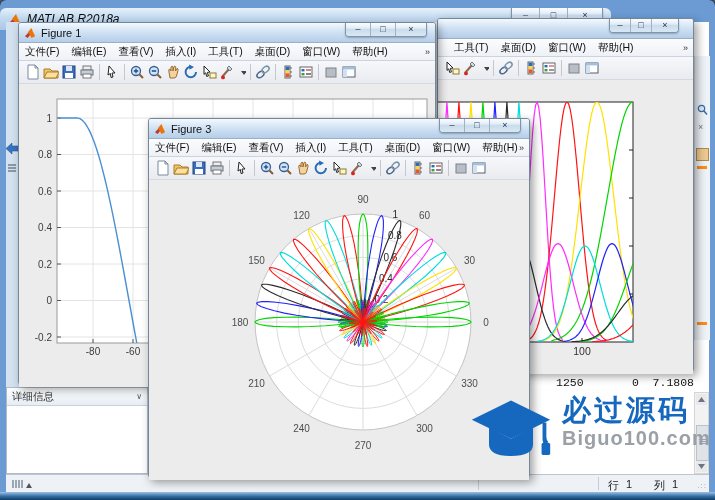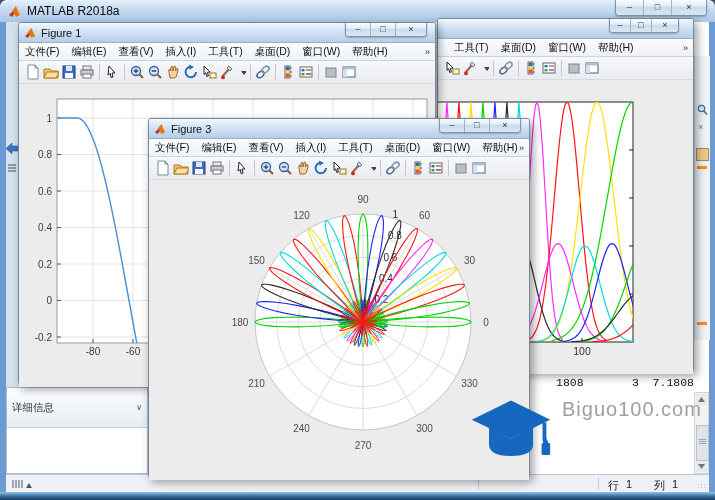--- a/index.html
+++ b/index.html
@@ -1,23 +1,23 @@
 <!DOCTYPE html>
 <html><head>
 <meta charset="utf-8">
 <style>
   html,body{margin:0;padding:0;background:#555;}
   #screen{position:relative;width:715px;height:500px;overflow:hidden;
     font-family:"Liberation Sans","DejaVu Sans",sans-serif;
     background:#6b9bd2;border-radius:6px 6px 0 0;outline:1px solid #16406f;}
   .abs{position:absolute;}
   
-  #main-titlebar{left:0;top:0;width:715px;height:22px;
+  #main-titlebar{left:0;top:8px;width:611px;height:22px;
     background:linear-gradient(#e5f1fb,#c3d9ef 45%,#a9c7e6);border-radius:6px 6px 0 0;
-    display:flex;align-items:center;padding-left:8px;box-sizing:border-box;}
+    display:flex;align-items:center;padding-left:8px;box-sizing:border-box;font-style:italic;}
   #main-title{font-size:12px;color:#0a0a0a;margin-left:6px;}
   .winbtns{display:flex;height:15px;border:1px solid #7e96ad;border-top:none;
     border-radius:0 0 4px 4px;overflow:hidden;box-shadow:0 1px 2px rgba(0,0,0,.25);}
   .winbtns .wb{display:flex;align-items:center;justify-content:center;
     font-size:9px;line-height:9px;color:#17324f;
     background:linear-gradient(#fbfdff,#e2ecf6 40%,#c9dbec 48%,#d9e7f3);
     border-right:1px solid #9fb2c4;}
   .winbtns .wb:last-child{border-right:none;}
   #client{left:6px;top:22px;width:703px;height:452px;background:#e8eef5;}
   #left-strip{left:0;top:0;width:13px;height:452px;background:#d4e2f0;border-right:1px solid #c0cedc;}
@@ -25,21 +25,21 @@
     background:linear-gradient(#9dc0e2,#2e6da4 55%,#173a5e);}
   
   #status-bar{left:0;top:452px;width:703px;height:18px;background:#eef1f5;
     border-top:1px solid #bcc6d0;font-size:11px;color:#222;}
   .vsep{position:absolute;top:2px;width:1px;height:13px;background:#c5cdd5;}
   
   #details-panel{left:0;top:365px;width:142px;height:87px;border:1px solid #aebbc9;
     background:#fff;box-sizing:border-box;}
   #details-header{height:15px;background:linear-gradient(#fdfefe,#e6edf4);
     border-bottom:1px solid #c9d2db;display:flex;align-items:center;
-    font-size:10.5px;color:#333;padding:12px 5px;}
+    font-size:10.5px;color:#333;padding:1px 5px;}
   #details-body{height:70px;display:flex;align-items:center;justify-content:center;
     font-size:10.5px;color:#6e6e6e;}
   
   #editor-bg{left:431px;top:0;width:272px;height:452px;background:#ffffff;}
   #editor-line{left:550px;top:354px;width:160px;font-family:"Liberation Mono","DejaVu Sans Mono",monospace;
     font-size:11.5px;color:#141414;white-space:pre;}
   #indicator-strip{left:688px;top:34px;width:15px;height:284px;background:#eef3f8;border-left:1px solid #d4dce4;}
   #editor-scrollbar{left:688px;top:370px;width:15px;height:82px;background:#f2f2f2;border:1px solid #d5d5d5;box-sizing:border-box;}
   .sb-arrow{position:absolute;left:1px;width:11px;height:11px;background:#e9e9e9;display:flex;align-items:center;justify-content:center;}
   .sb-thumb{position:absolute;left:1px;width:11px;height:34px;background:#dfe3e8;border:1px solid #b9c1c9;}
@@ -58,21 +58,21 @@
   .menu-overflow{position:absolute;right:5px;font-size:9px;color:#333;}
   .fig-toolbar{height:22px;background:linear-gradient(#f7f8fa,#e9ebf0);
     border-bottom:1px solid #d5d9e0;display:flex;align-items:center;padding-left:5px;}
   .tb-sep{width:1px;height:16px;background:#c3c7cf;margin:0 3px;}
   .tb-icon{width:16px;height:16px;margin:0 1px;}
   .fig-client{position:relative;background:#ececec;}
   svg text{font-family:"Liberation Sans","DejaVu Sans",sans-serif;}
   
   #watermark{left:468px;top:396px;width:245px;height:80px;z-index:60;display:flex;}
   #wm-text1{font-size:29px;font-weight:bold;letter-spacing:3px;line-height:1;}
-  #wm-text2{font-size:20px;font-weight:normal;letter-spacing:1px;line-height:1.35;}
+  #wm-text2{font-size:20px;font-weight:bold;letter-spacing:1px;line-height:1.35;}
   
   #resize-grip{right:2px;top:6px;font-size:8px;color:#98a2ac;letter-spacing:1px;}
 </style>
 </head>
 <body>
 
 <div id="screen">
 
   <div class="abs" id="main-titlebar">
     <svg width="13" height="13" viewBox="0 0 13 13">
@@ -84,21 +84,21 @@
     <div class="winbtns" style="position:absolute;right:8px;top:0;">
       <span class="wb" style="width:27px">–</span>
       <span class="wb" style="width:27px">□</span>
       <span class="wb" style="width:34px">×</span>
     </div>
   </div>
 
   <div class="abs" id="client">
 
     <div class="abs" id="editor-bg"></div>
-    <div class="abs" id="editor-line">1808       3  7.1808</div>
+    <div class="abs" id="editor-line">1250       0  7.1808</div>
 
     <div class="abs" id="indicator-strip">
       <svg class="abs" style="left:2px;top:48px" width="11" height="12" viewBox="0 0 11 12">
         <circle cx="4.5" cy="4.5" r="3.2" fill="#dce9f6" stroke="#3a6ea5" stroke-width="1.2"></circle>
         <line x1="7" y1="7" x2="10" y2="10.5" stroke="#3a6ea5" stroke-width="1.5"></line>
       </svg>
       <div class="abs" style="left:3px;top:66px;font-size:9px;color:#777;">×</div>
       <div class="abs" style="left:1px;top:92px;width:11px;height:11px;background:#ecc98f;border:1px solid #b08a4d;"></div>
       <div class="abs" style="left:2px;top:110px;width:10px;height:3px;background:#ff8c1a;"></div>
       <div class="abs" style="left:2px;top:266px;width:10px;height:3px;background:#ff8c1a;"></div>
@@ -658,18 +658,19 @@
   </div>
 
   <div class="abs" id="watermark">
     <svg width="86" height="78" viewBox="0 0 90 80">
       <polygon points="45,4 86,24 45,44 4,24" fill="#1568bd"></polygon>
       <path d="M22,32 L22,50 Q22,62 45,62 Q68,62 68,50 L68,32 L45,44 Z" fill="#1568bd"></path>
       <path d="M78,27 L78,44 q0,5 3,7 l3,-4 q-2,-2 -2,-5 L82,27 Z" fill="#1568bd"></path>
       <rect x="77" y="48" width="9" height="13" rx="2" fill="#1568bd"></rect>
     </svg>
     <div style="margin-left:8px;">
+      <div id="wm-text1" style="color: rgb(21, 104, 189);">必过源码</div>
       <div id="wm-text2" style="color: rgb(154, 160, 166);">Biguo100.com</div>
     </div>
   </div>
 
   <div class="abs" id="bottom-border"></div>
 </div>
 
 </body></html>

